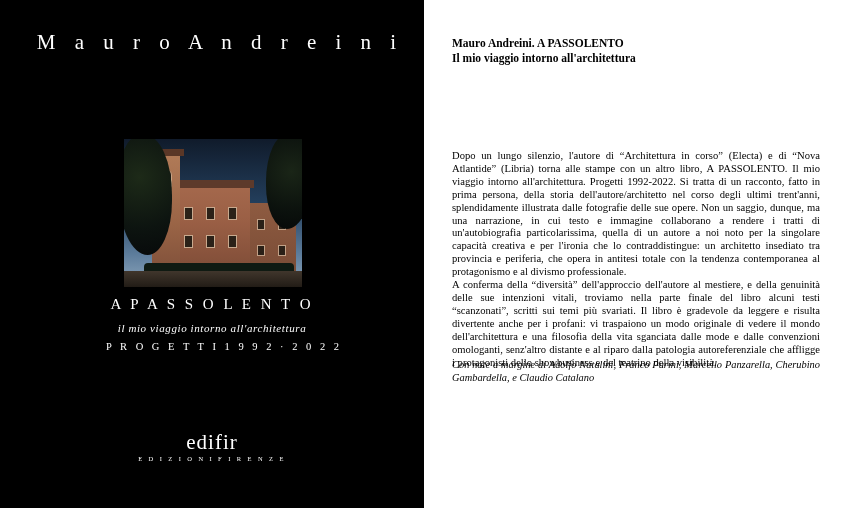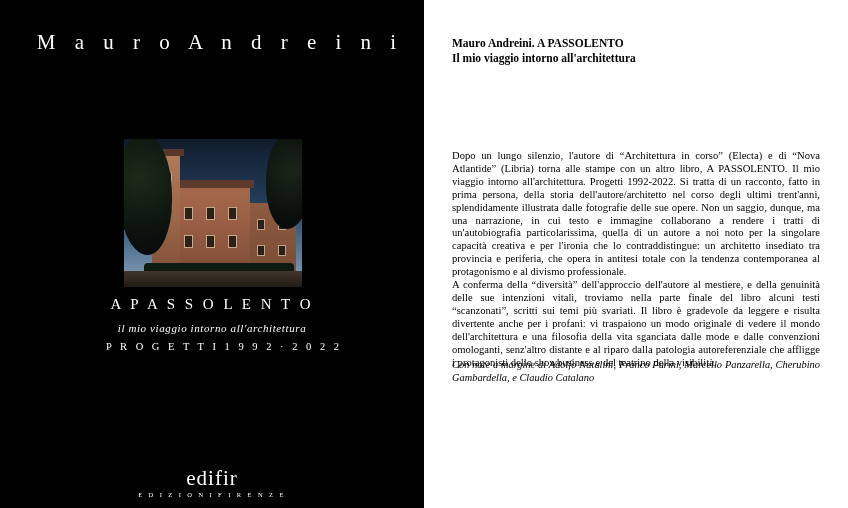--- a/index.html
+++ b/index.html
@@ -170,21 +170,20 @@
     letter-spacing: 3px;
     margin-left: 12px;
   }
 
   #publisher {
     position: absolute;
     left: 0;
     top: 432px;
     width: 424px;
     text-align: center;
-    margin-top: 36px;
   }
   #publisher-name {
     color: #ffffff;
     font-size: 21px;
     font-family: "Liberation Serif", serif;
     letter-spacing: 1px;
     line-height: 1;
   }
   #publisher-sub {
     color: #ffffff;

